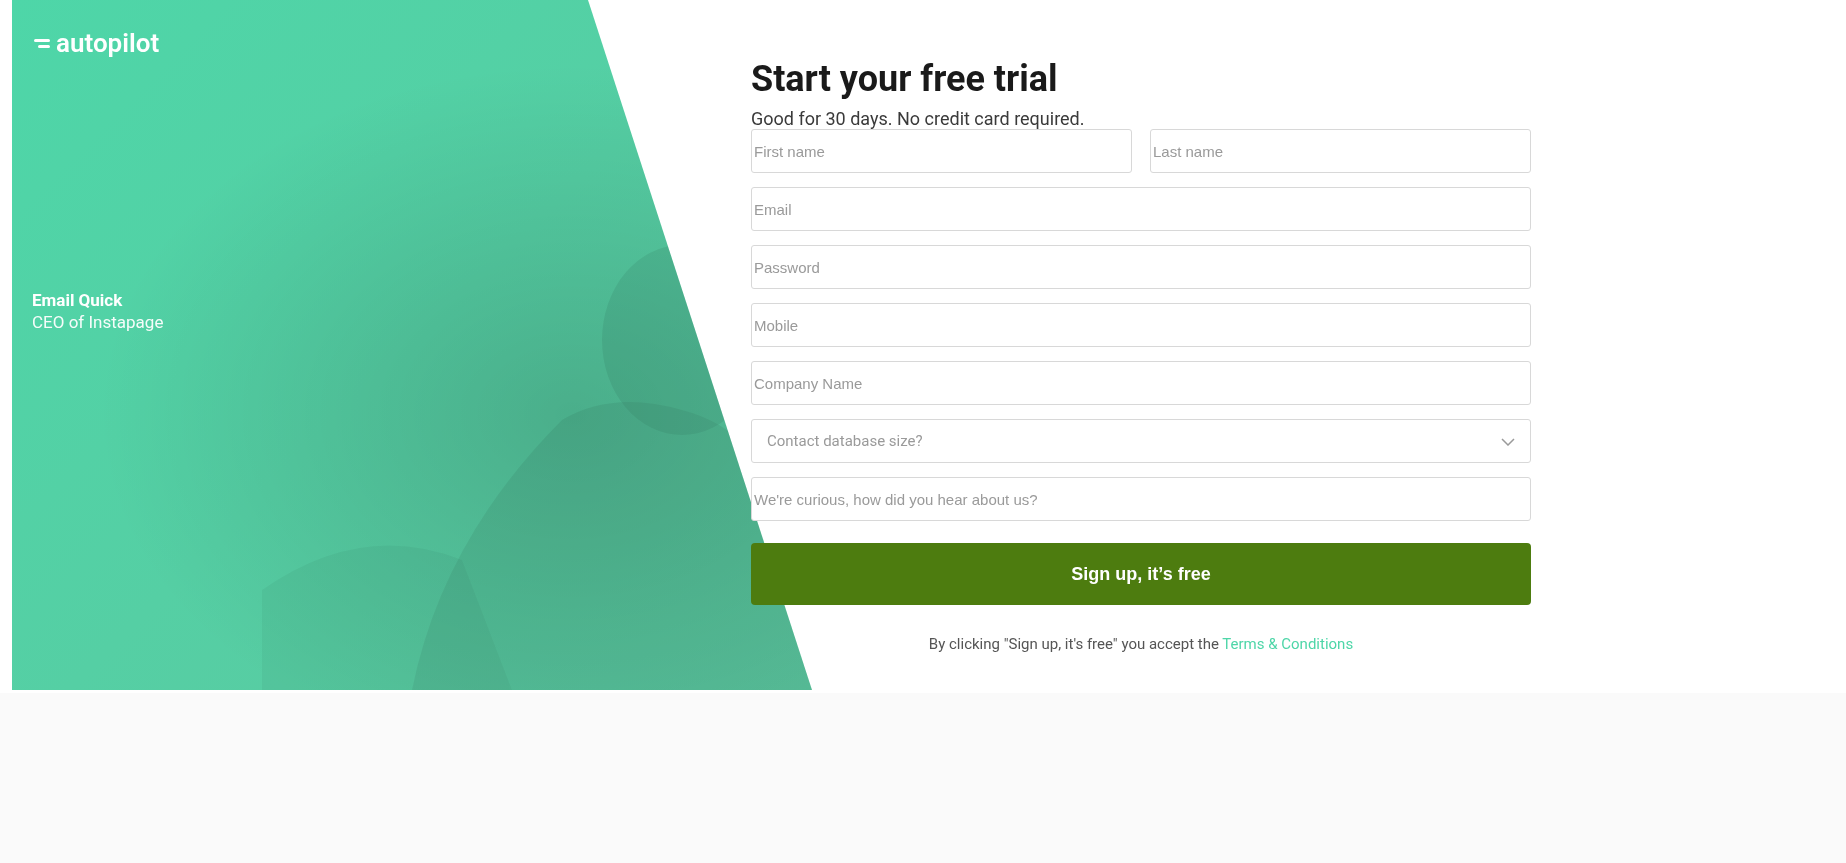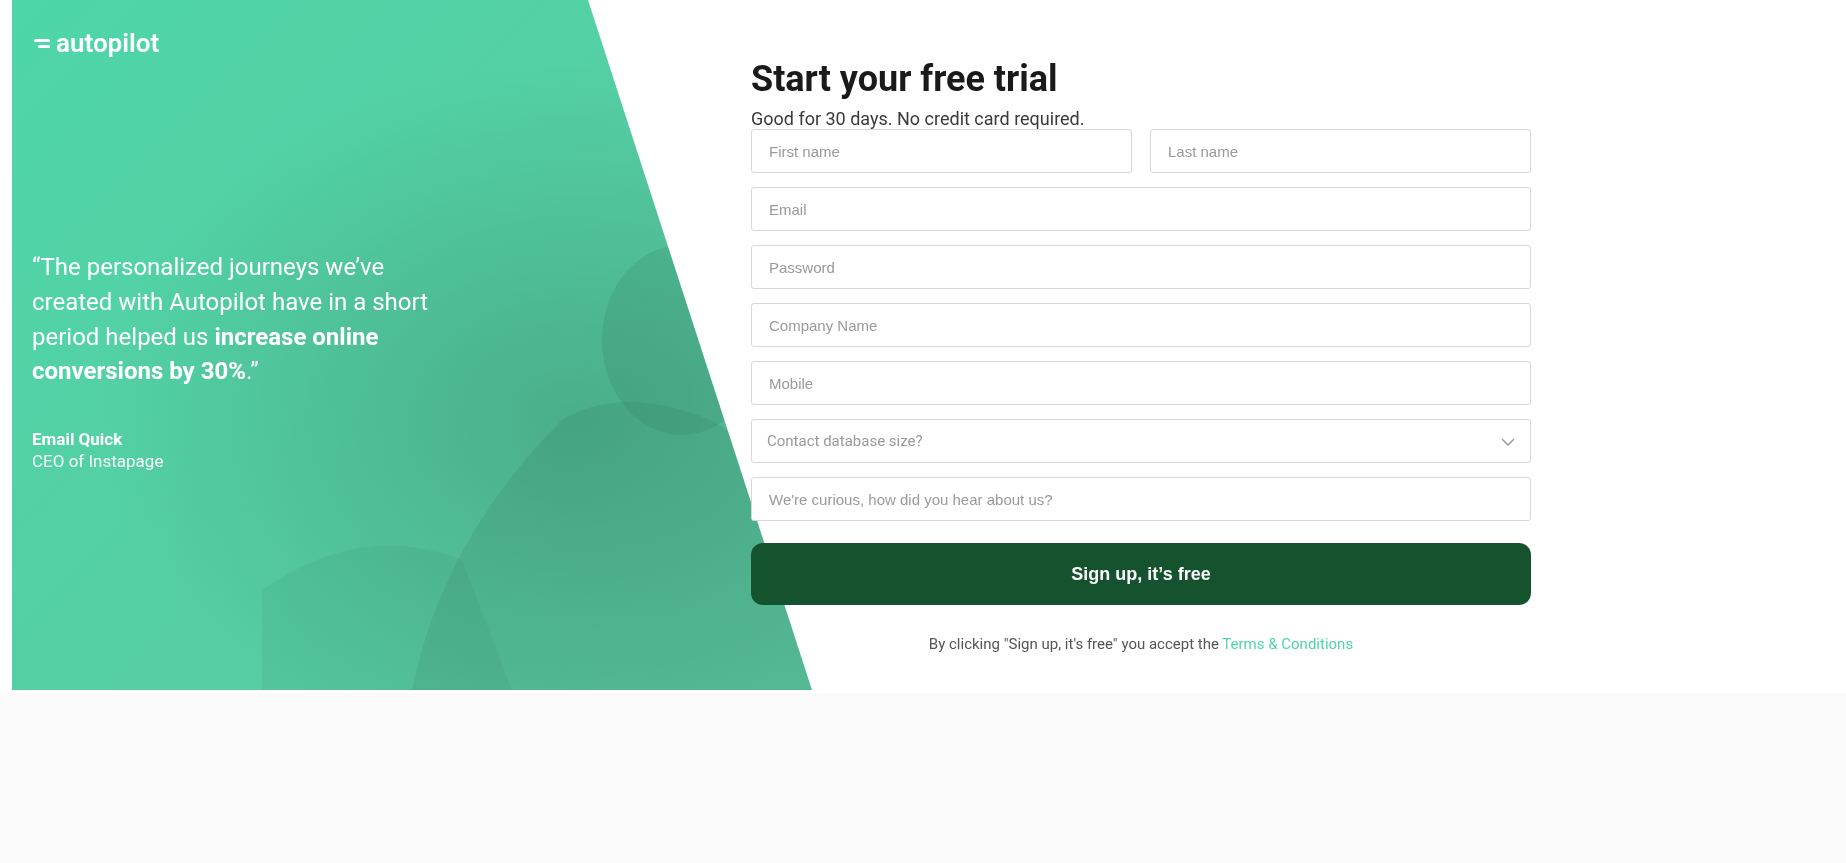--- a/index.html
+++ b/index.html
@@ -114,21 +114,21 @@
       display: flex;
       gap: 18px;
       margin-bottom: 14px;
     }
     .form-field {
       flex: 1;
     }
     .input, .select {
       width: 100%;
       height: 44px;
-      padding: 0 17px;
+      padding: 0 2px;
       border: 1px solid #d8d8d8;
       border-radius: 3px;
       font-size: 15px;
       color: #333;
       background: #fff;
       outline: none;
     }
     .input::placeholder {
       color: #9a9a9a;
     }
@@ -149,23 +149,23 @@
       justify-content: space-between;
       cursor: pointer;
       text-align: center;
     }
     .chevron-icon {
       color: #9a9a9a;
     }
     .submit-button {
       width: 100%;
       height: 62px;
-      background: #14532d;
+      background: #4d7c0f;
       border: none;
-      border-radius: 12px;
+      border-radius: 4px;
       color: #fff;
       font-size: 18px;
       font-weight: 700;
       cursor: pointer;
       margin-top: 8px;
     }
     .terms {
       text-align: center;
       margin-top: 30px;
       font-size: 15px;
@@ -196,23 +196,20 @@
     <path d="M 0 450 Q 100 380 200 420 L 250 550 L 0 550 Z" fill="rgba(0,0,0,0.12)"></path>
   </svg>
   <div class="logo">
     <span class="logo-icon">
       <span></span>
       <span></span>
     </span>
     <span>autopilot</span>
   </div>
   <div class="testimonial">
-    <div class="testimonial-quote">
-      <span>“The personalized journeys we’ve created with Autopilot have in a short period helped us </span><span class="bold">increase online conversions by 30%</span><span>.”</span>
-    </div>
     <div class="testimonial-author">Email Quick</div>
     <div class="testimonial-role">CEO of Instapage</div>
   </div>
 </div>
 
 <div class="form-panel">
   <h1 class="form-title">Start your free trial</h1>
   <p class="form-subtitle">Good for 30 days. No credit card required.</p>
 
   <div class="form-row">
@@ -231,27 +228,27 @@
   </div>
 
   <div class="form-row">
     <div class="form-field">
       <input type="password" class="input" placeholder="Password" style="">
     </div>
   </div>
 
   <div class="form-row">
     <div class="form-field">
+      <input type="tel" class="input" placeholder="Mobile" style="">
+    </div>
+  </div>
+
+  <div class="form-row">
+    <div class="form-field">
       <input type="text" class="input" placeholder="Company Name" style="">
-    </div>
-  </div>
-
-  <div class="form-row">
-    <div class="form-field">
-      <input type="tel" class="input" placeholder="Mobile" style="">
     </div>
   </div>
 
   <div class="form-row">
     <div class="form-field select-wrapper">
       <div class="select-display">
         <span>Contact database size?</span>
         <span class="chevron-icon">
           <svg width="14" height="8" viewBox="0 0 14 8">
               <path d="M1 1 L7 7 L13 1" stroke="currentColor" stroke-width="1.5" fill="none"></path>

